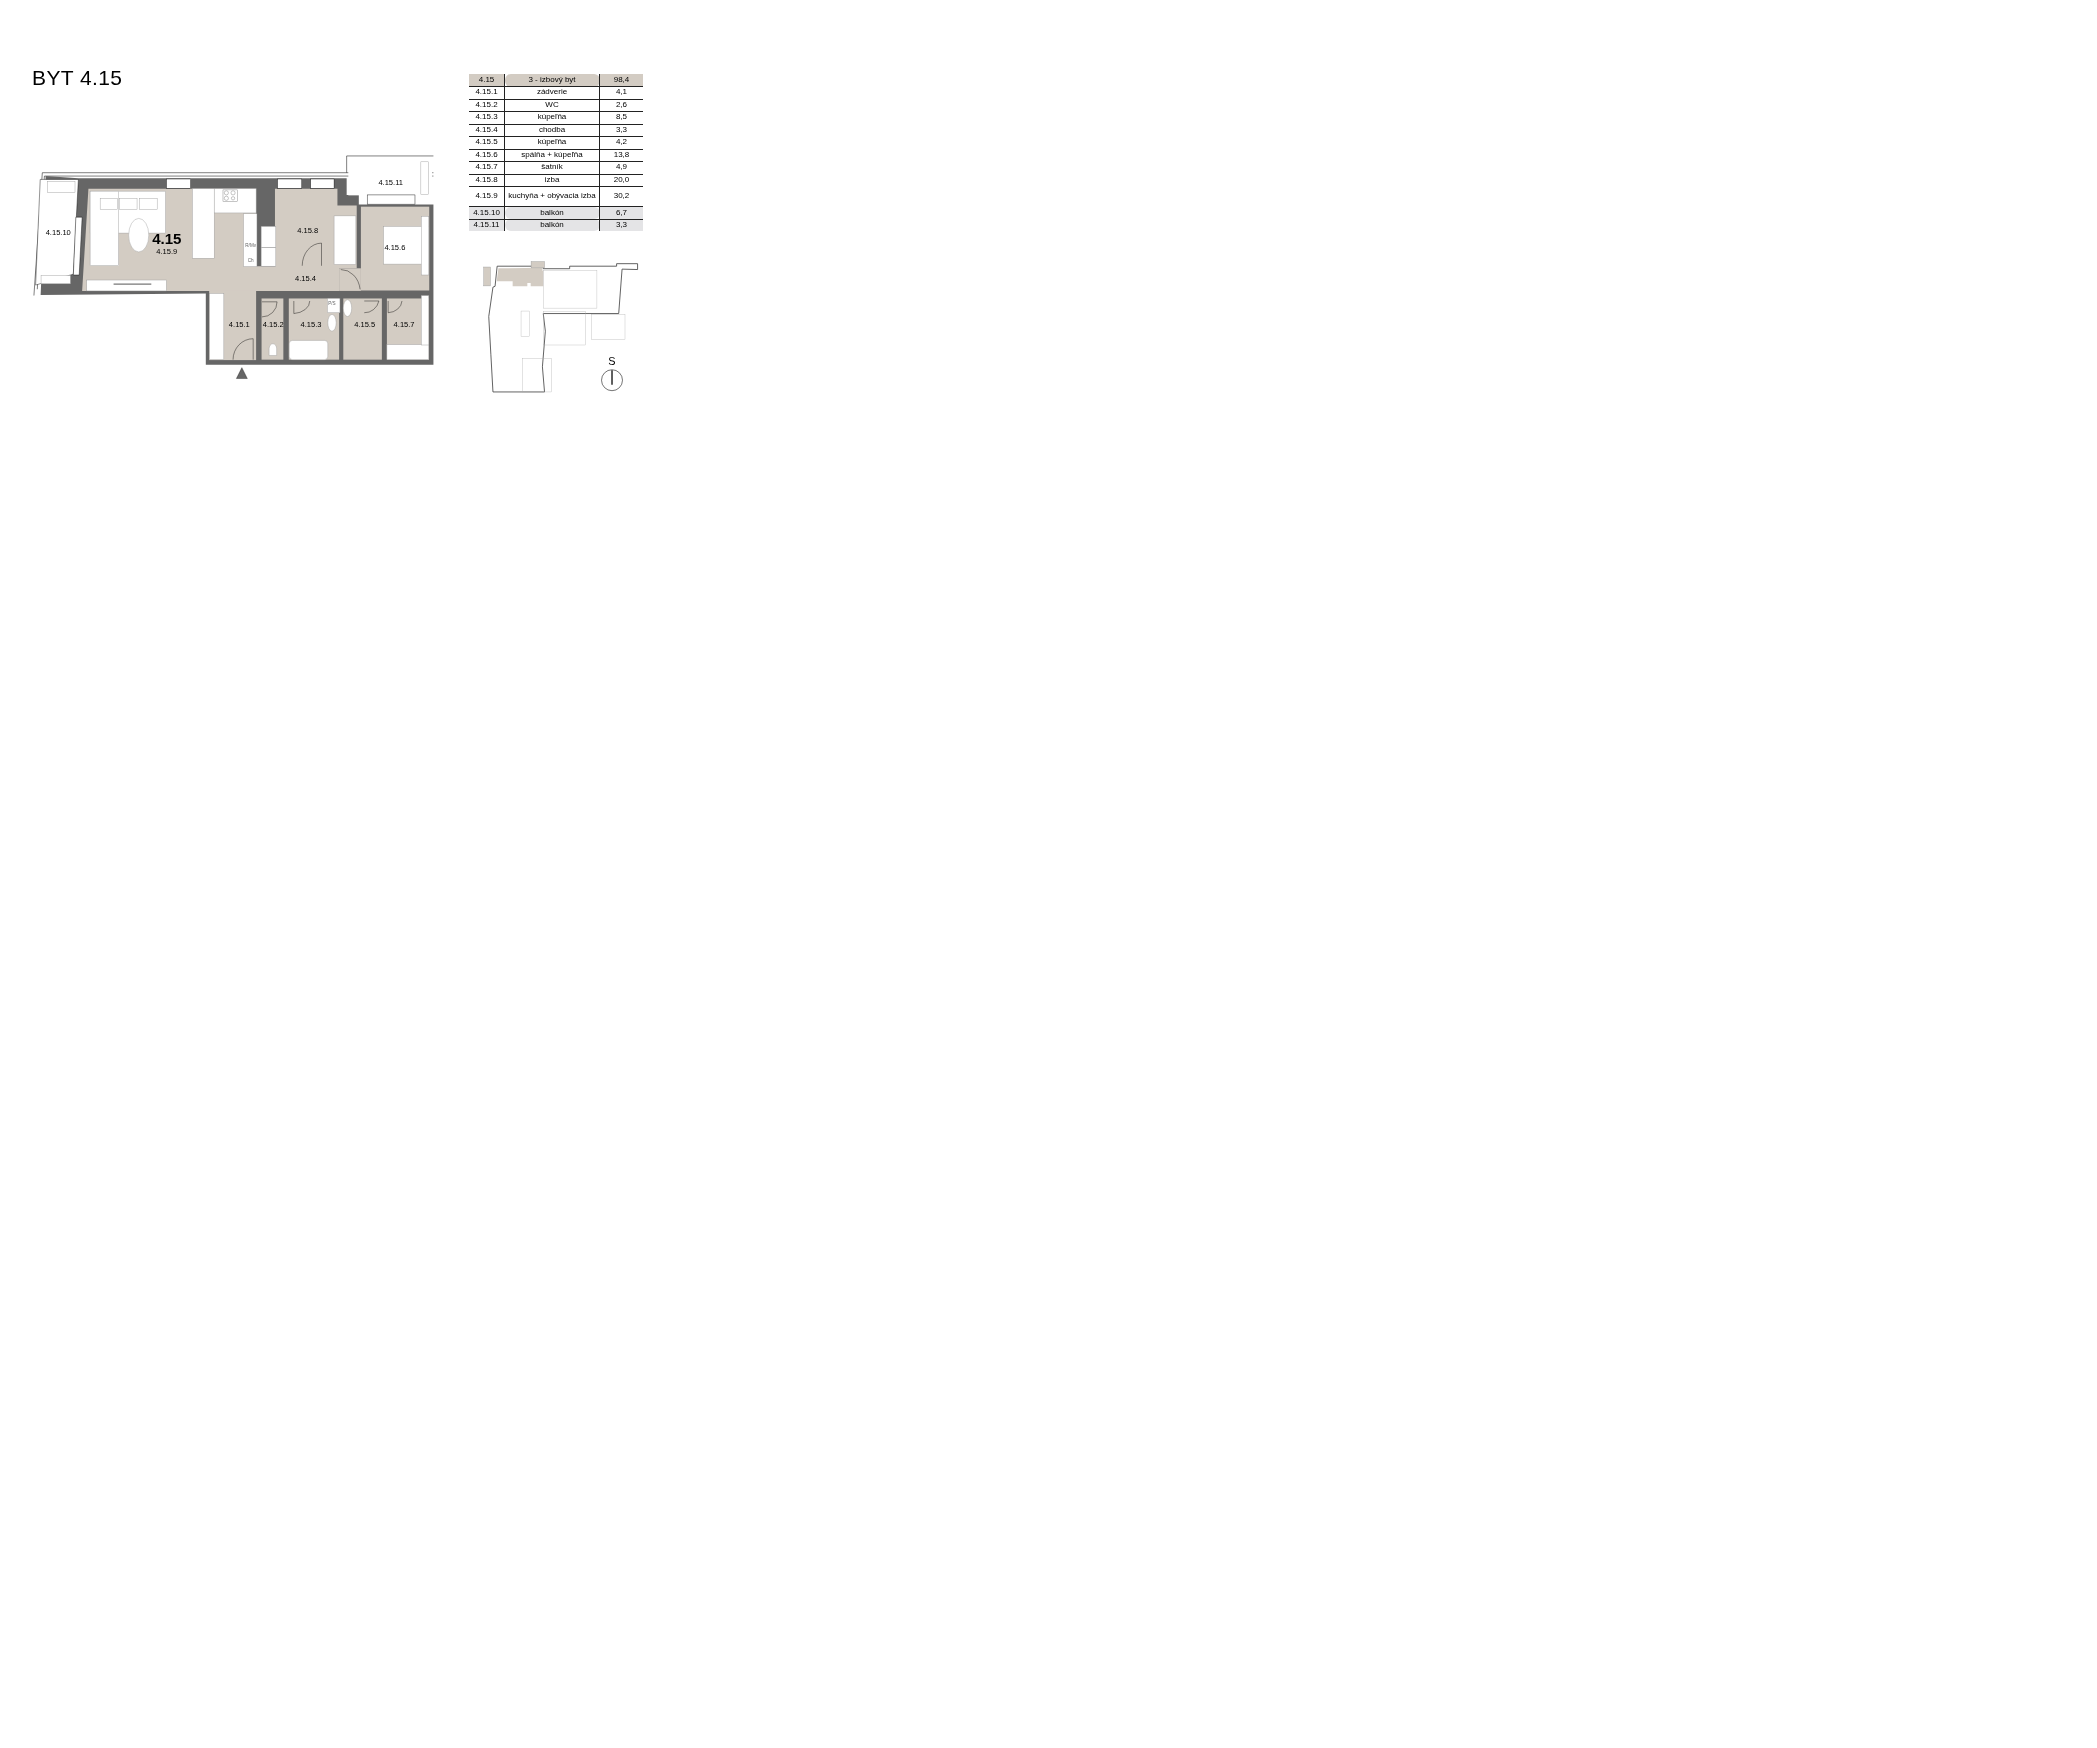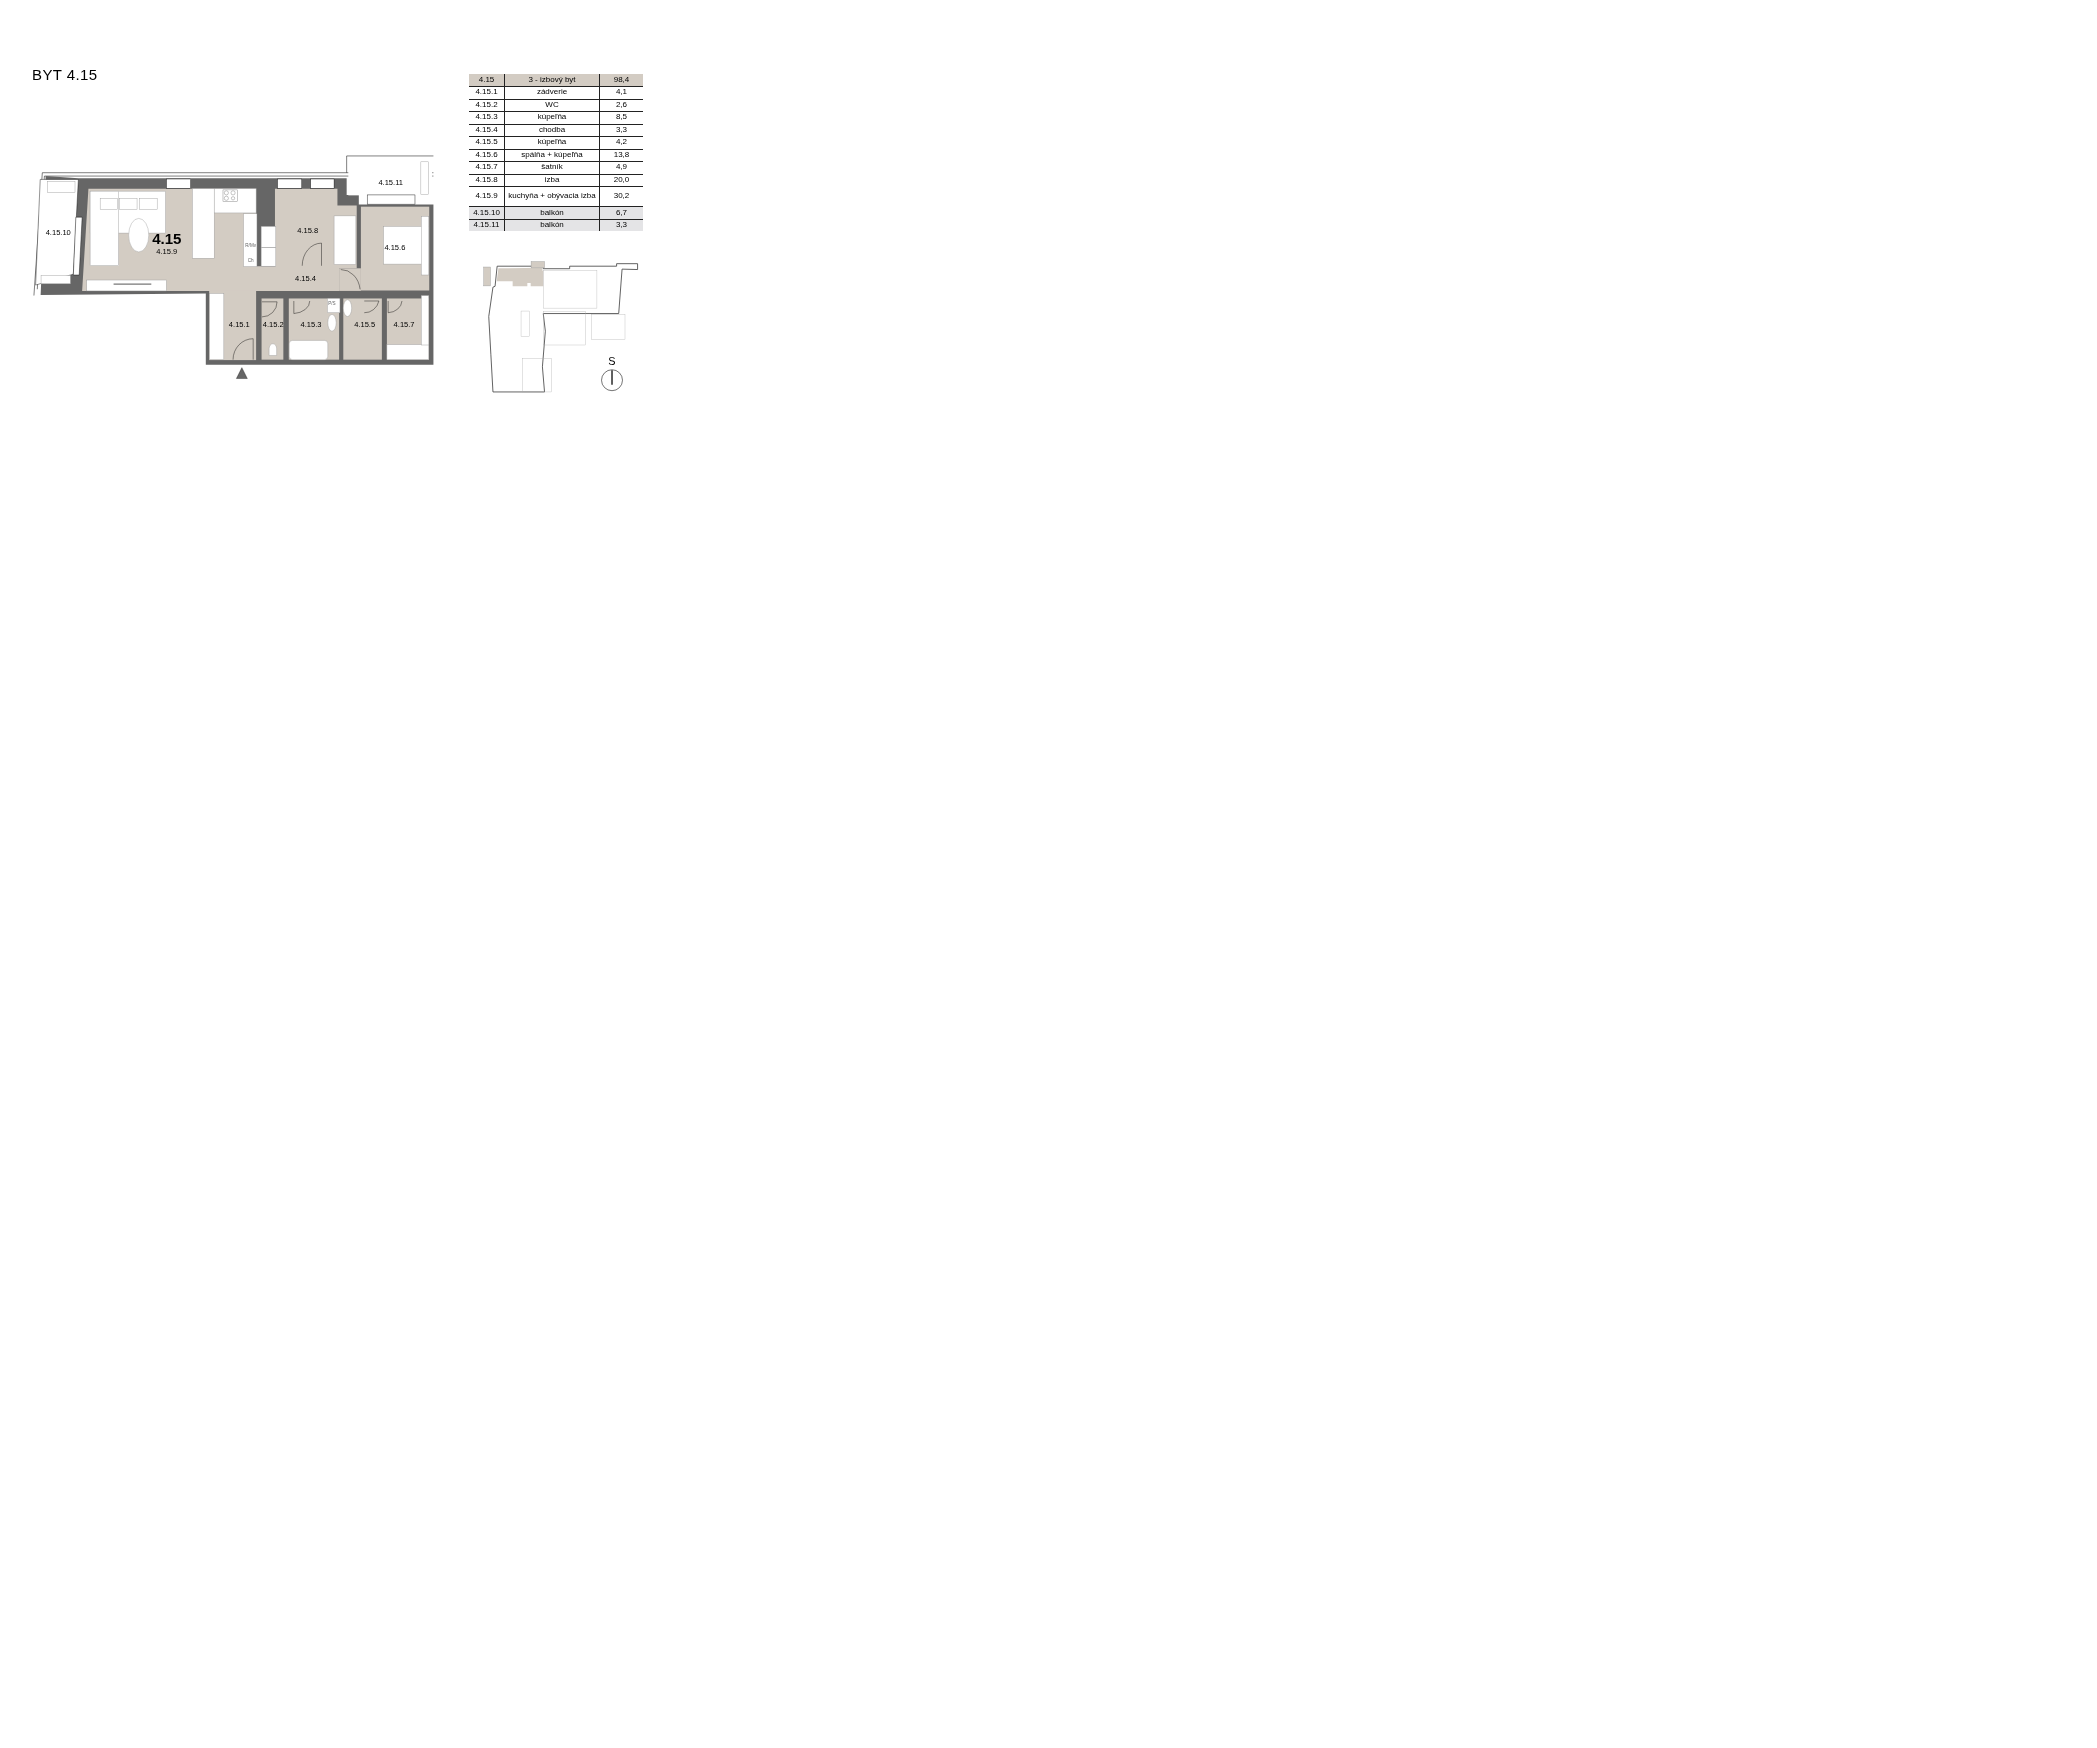--- a/index.html
+++ b/index.html
@@ -1,22 +1,22 @@
 <!DOCTYPE html>
 <html style="font-size:6.7px"><head>
 <meta charset="utf-8">
 <style>
   html,body{margin:0;padding:0;background:#fff;}
   body{width:656px;height:524px;position:relative;overflow:hidden;font-family:"Liberation Sans",sans-serif;color:#000;}
-  .title{position:absolute;left:32px;top:66px;font-size:15px;letter-spacing:0.4px;}
+  .title{position:absolute;left:32px;top:66px;font-size:21px;letter-spacing:0.4px;}
   table.rooms{position:absolute;left:469px;top:74px;width:174px;border-collapse:collapse;font-size:8px;}
   table.rooms td{border-bottom:0.6px solid #222;text-align:center;height:11.5px;padding:0;line-height:8.8px;}
   table.rooms td + td{border-left:0.4px solid #222;}
   table.rooms td.c1{width:35px;}
-  table.rooms td.c2{width:94px;}
+  table.rooms td.c2{width:94px;border-radius:6px;}
   table.rooms tr.head td{background:#d3ccc3;height:12px;}
   table.rooms tr.balc td{background:#e4e4e6;}
   table.rooms tr.tall td{height:19.3px;}
   table.rooms tr:last-child td{border-bottom:none;}
   svg.plan{position:absolute;left:0;top:0;}
   .lbl{font-family:"Liberation Sans",sans-serif;font-size:18px;fill:#000;}
 </style>
 </head>
 <body>
 

